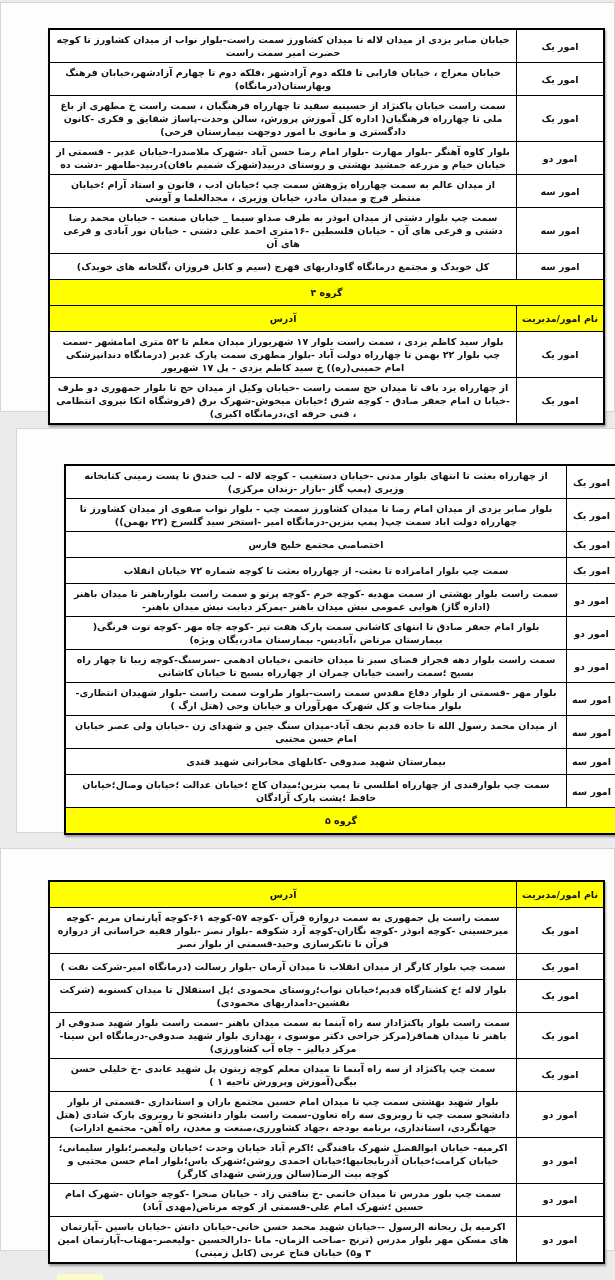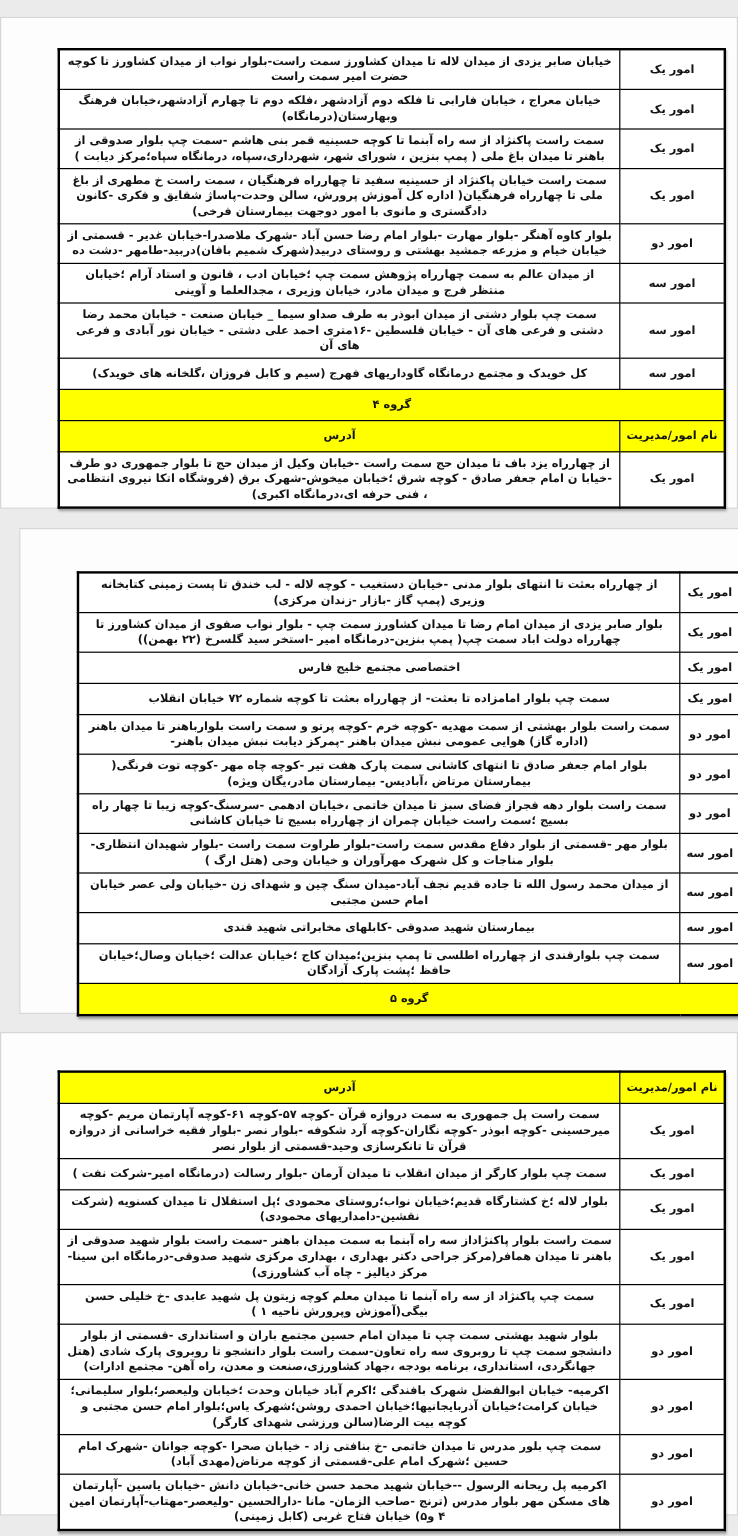--- a/index.html
+++ b/index.html
@@ -9,21 +9,21 @@
     background: #ebebeb;
     font-family: "DejaVu Sans", "Liberation Sans", sans-serif;
     overflow: hidden;
   }
   .doc-wrap { position: relative; width: 615px; height: 1280px; }
   .panel {
     width: 615px;
     background: #fdfdfd;
     border: 1px solid #d6d6d6;
   }
-  .panel-1 { margin-top: 14px; height: 410px; padding: 25px 9px 0 47px; }
+  .panel-1 { margin-top: 2px; height: 410px; padding: 25px 9px 0 47px; }
   .panel-2 { margin-top: 16px; height: 405px; padding: 35px 12px 0 47px; margin-left: 16px; }
   .panel-3 { margin-top: 15px; height: 403px; padding: 31px 9px 0 47px; }
   table.sched {
     width: 100%;
     border-collapse: collapse;
     border: 2px solid #000;
     box-shadow: 1px 2px 2px rgba(0,0,0,0.35);
     background: #fff;
   }
   table.sched td {
@@ -74,24 +74,20 @@
       <tbody>
         <tr>
           <td class="addr">خیابان صابر یزدی از میدان لاله تا میدان کشاورز سمت راست-بلوار نواب از میدان کشاورز تا کوچه حضرت امیر سمت راست</td>
           <td class="dept">امور یک</td>
         </tr>
         <tr>
           <td class="addr">خیابان معراج ، خیابان فارابی تا فلکه دوم آزادشهر ،فلکه دوم تا چهارم آزادشهر،خیابان فرهنگ وبهارستان(درمانگاه)</td>
           <td class="dept">امور یک</td>
         </tr>
         <tr>
-          <td class="addr">سمت راست پاکنژاد از سه راه آبنما تا کوچه حسینیه قمر بنی هاشم -سمت چپ بلوار صدوقی از باهنر تا میدان باغ ملی ( پمپ بنزین ، شورای شهر، شهرداری،سپاه، درمانگاه سپاه؛مرکز دیابت )</td>
-          <td class="dept">امور یک</td>
-        </tr>
-        <tr>
           <td class="addr">سمت راست خیابان پاکنژاد از حسینیه سفید تا چهارراه فرهنگیان ، سمت راست خ مطهری از باغ ملی تا چهارراه فرهنگیان( اداره کل آموزش پرورش، سالن وحدت-پاساژ شقایق و فکری -کانون دادگستری و مانوی با امور دوجهت بیمارستان فرخی)</td>
           <td class="dept">امور یک</td>
         </tr>
         <tr>
           <td class="addr">بلوار کاوه آهنگر -بلوار مهارت -بلوار امام رضا حسن آباد -شهرک ملاصدرا-خیابان غدیر - قسمتی از خیابان خیام و مزرعه جمشید بهشتی و روستای دربید(شهرک شمیم بافان)دربید-طامهر -دشت ده</td>
           <td class="dept">امور دو</td>
         </tr>
         <tr>
           <td class="addr">از میدان عالم به سمت چهارراه پژوهش سمت چپ ؛خیابان ادب ، قانون و استاد آرام ؛خیابان منتظر فرج و میدان مادر، خیابان وزیری ، مجدالعلما و آوینی</td>
           <td class="dept">امور سه</td>
@@ -103,20 +99,24 @@
         <tr>
           <td class="addr">کل خویدک و مجتمع درمانگاه گاوداریهای فهرج (سیم و کابل فروزان ،گلخانه های خویدک)</td>
           <td class="dept">امور سه</td>
         </tr>
         <tr>
           <td class="banner" colspan="2">گروه ۴</td>
         </tr>
         <tr>
           <td class="colhead">آدرس</td>
           <td class="colhead colhead-dept">نام امور/مدیریت</td>
+        </tr>
+        <tr>
+          <td class="addr">بلوار سید کاظم یزدی ، سمت راست بلوار ۱۷ شهریوراز میدان معلم تا ۵۲ متری امامشهر -سمت چپ بلوار ۲۲ بهمن تا چهارراه دولت آباد -بلوار مطهری سمت پارک غدیر (درمانگاه دندانپزشکی امام خمینی(ره)) خ سید کاظم یزدی - پل ۱۷ شهریور</td>
+          <td class="dept">امور یک</td>
         </tr>
         <tr>
           <td class="addr">از چهارراه یزد باف تا میدان حج سمت راست -خیابان وکیل از میدان حج تا بلوار جمهوری دو طرف -خیابا ن امام جعفر صادق - کوچه شرق ؛خیابان میخوش-شهرک برق (فروشگاه اتکا نیروی انتظامی ، فنی حرفه ای،درمانگاه اکبری)</td>
           <td class="dept">امور یک</td>
         </tr>
       </tbody>
     </table>
   </section>
 
   <section class="panel panel-2">
@@ -186,21 +186,21 @@
         </tr>
         <tr>
           <td class="addr">سمت چپ بلوار کارگر از میدان انقلاب تا میدان آرمان -بلوار رسالت (درمانگاه امیر-شرکت نفت )</td>
           <td class="dept">امور یک</td>
         </tr>
         <tr>
           <td class="addr">بلوار لاله ؛خ کشتارگاه قدیم؛خیابان نواب؛روستای محمودی ؛پل استقلال تا میدان کسنویه (شرکت نقشین-دامداریهای محمودی)</td>
           <td class="dept">امور یک</td>
         </tr>
         <tr>
-          <td class="addr">سمت راست بلوار پاکنژاداز سه راه آبنما به سمت میدان باهنر -سمت راست بلوار شهید صدوقی از باهنر تا میدان همافر(مرکز جراحی دکتر بهداری ، بهداری مرکزی شهید صدوقی-درمانگاه ابن سینا-مرکز دیالیز - چاه آب کشاورزی)</td>
+          <td class="addr">سمت راست بلوار پاکنژاداز سه راه آبنما به سمت میدان باهنر -سمت راست بلوار شهید صدوقی از باهنر تا میدان همافر(مرکز جراحی دکتر موسوی ، بهداری بلوار شهید صدوقی-درمانگاه ابن سینا-مرکز دیالیز - چاه آب کشاورزی)</td>
           <td class="dept">امور یک</td>
         </tr>
         <tr>
           <td class="addr">سمت چپ پاکنژاد از سه راه آبنما تا میدان معلم کوچه زیتون پل شهید عابدی -خ خلیلی حسن بیگی(آموزش وپرورش ناحیه ۱ )</td>
           <td class="dept">امور یک</td>
         </tr>
         <tr>
           <td class="addr">بلوار شهید بهشتی سمت چپ تا میدان امام حسین مجتمع باران و استانداری -قسمتی از بلوار دانشجو سمت چپ تا روبروی سه راه تعاون-سمت راست بلوار دانشجو تا روبروی پارک شادی (هتل جهانگردی، استانداری، برنامه بودجه ،جهاد کشاورزی،صنعت و معدن، راه آهن- مجتمع ادارات)</td>
           <td class="dept">امور دو</td>
         </tr>

